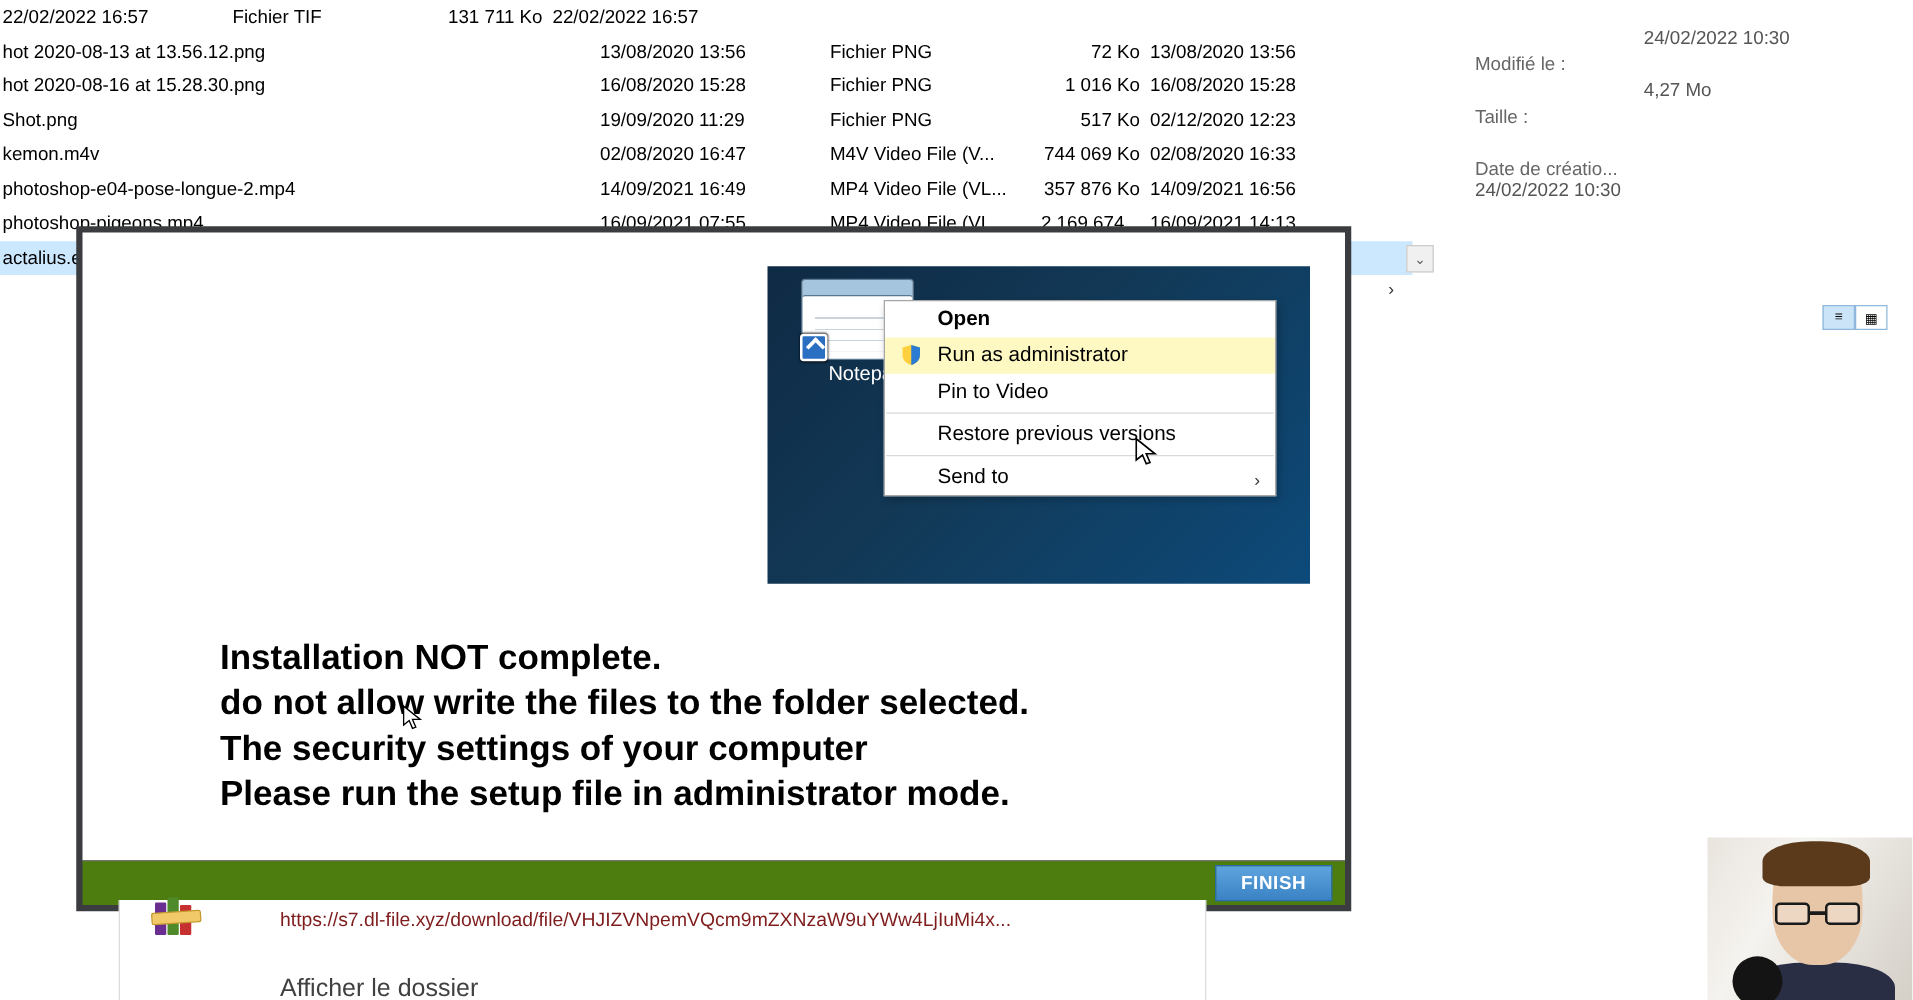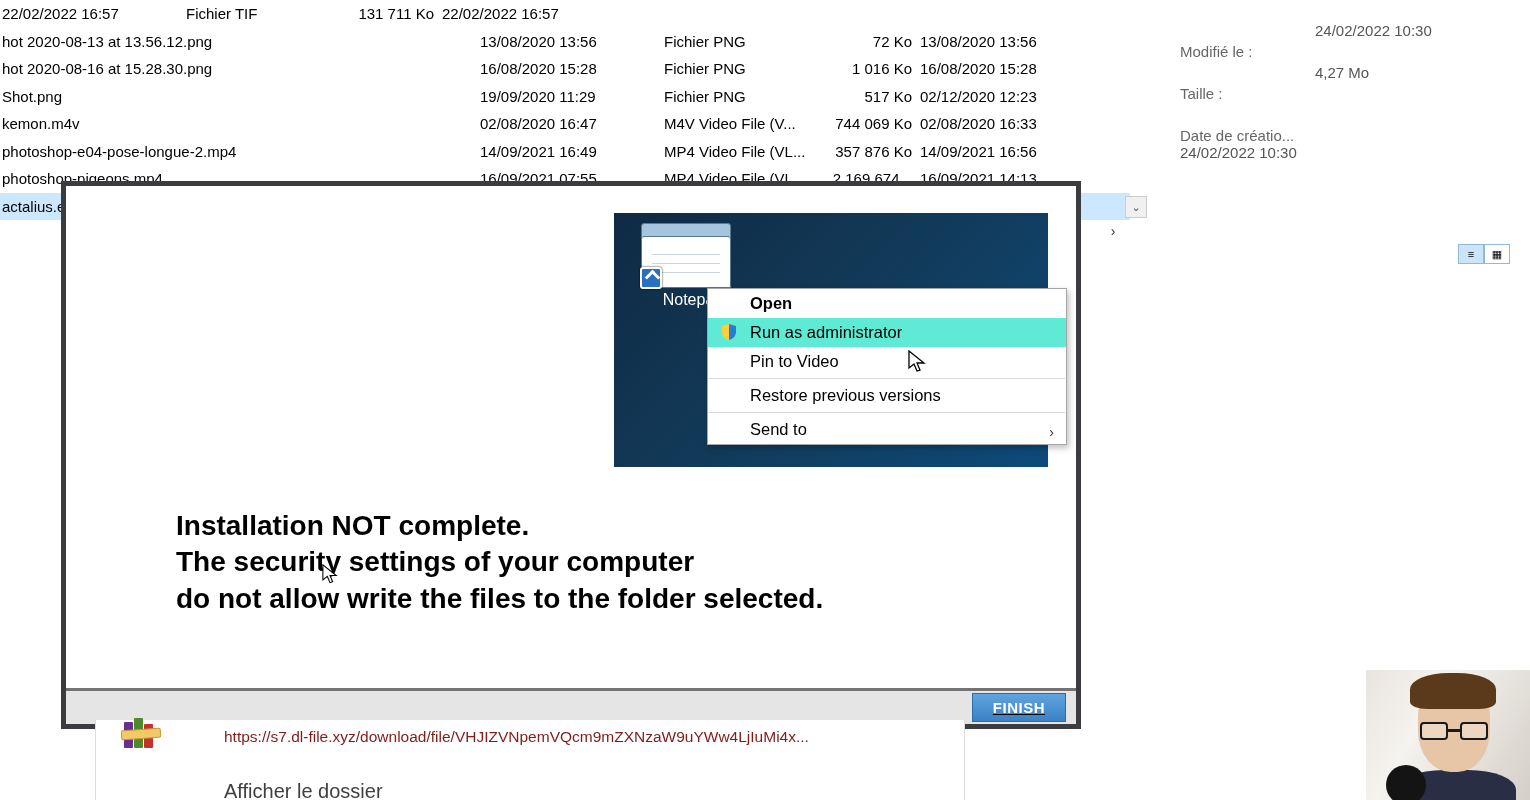--- a/index.html
+++ b/index.html
@@ -32,36 +32,36 @@
 .dialog-outer { position: absolute; top: 181px; left: 61px; width: 1020px; background: #3a3c3f; padding: 5px; }
 .dialog-inner { background: #fff; height: 502px; position: relative; }
 .desktop-box { position: absolute; top: 27px; left: 548px; width: 434px; height: 254px; background: linear-gradient(135deg, #0f2a44 0%, #123957 45%, #0d4a7a 100%); }
 .notepad-icon-wrap { position:absolute; top: 10px; left: 27px; width: 95px;}
 .np-icon { width:90px; height:65px; background:#fff; border: 1px solid #5a7890; position:relative; border-radius:3px 3px 0 0; box-shadow: inset 0 12px 0 #a5c4dd, inset 0 13px 0 #5a7890;}
 .np-icon::before{ content:""; position:absolute; top:22px; left:10px; right:10px; height:2px; background:repeating-linear-gradient(to bottom, transparent 0 8px, #cbd4dc 8px 9px); height:35px;}
 .np-arrow { position:absolute; bottom:-2px; left:-2px; width:22px; height:22px; background:#2a6fc1; border:2px solid #fff; border-radius:3px; box-shadow:0 0 2px #000;}
 .np-arrow::before{content:""; position:absolute; top:3px; left:5px; width:8px; height:8px; border-top:3px solid #fff; border-right:3px solid #fff; transform:rotate(-45deg);}
 .np-label { color:#fff; text-align:center; font-size:16px; margin-top:3px; }
 
-.context-menu { position:absolute; top:54px; left:641px; width:360px; background:#fff; border:1px solid #a6a6a6; box-shadow: 2px 3px 6px rgba(0,0,0,0.25); font-size:16.5px; color:#000;margin-top:48px; }
+.context-menu { position:absolute; top:54px; left:641px; width:314px; background:#fff; border:1px solid #a6a6a6; box-shadow: 2px 3px 6px rgba(0,0,0,0.25); font-size:16.5px; color:#000; }
 .cm-item { padding: 5px 12px 5px 42px; position:relative; }
 .cm-item.bold { font-weight:600; }
-.cm-item.hover { background:#5eead4; }
+.cm-item.hover { background:#fef9c3; }
 .cm-sep { height:1px; background:#d9d9d9; margin: 2px 1px; }
 .cm-arrow { position:absolute; right:12px; top:50%; margin-top:-6px; font-size:14px; color:#333; }
 .shield { position:absolute; left:12px; top:5px; width:18px; height:18px; }
 .shield svg { display:block; }
 
 .cursor { position:absolute; top:164px; left:842px; width:18px; height:24px; }
 .cursor svg { display:block; }
 
 .dlg-text { position:absolute; top: 322px; left: 110px; right: 60px; font-family: Georgia, "Times New Roman", serif; font-weight: bold; font-size: 28px; line-height: 1.3; color:#000; }
 .dlg-cursor { position:absolute; top: 378px; left: 256px; width:16px; height:20px; }
 
-.finish-bar { background: #e5e5e5; height: 36px; display:flex; justify-content:flex-end; align-items:center; padding-right:10px; border-top:3px solid #737373;text-decoration:underline;}
+.finish-bar { background: #4d7c0f; height: 36px; display:flex; justify-content:flex-end; align-items:center; padding-right:10px; border-top:1px solid #737373;}
 .finish-btn { background: linear-gradient(#5fa4df, #3a82c4); color:#fff; padding: 5px 20px; font-weight:600; font-size:15px; border:1px solid #2a6ca8; letter-spacing:0.5px;}
 
 
 .download-strip { position:absolute; top: 720px; left: 95px; width: 870px; border: 1px solid #dcdcdc; border-top:none; background:#fff; padding: 8px 20px 0 28px; }
 .dl-icon { width:40px; height:40px; position:absolute; top:-4px; left:28px; }
 .winrar-books { width:38px; height:32px; position:relative;}
 .book { position:absolute; bottom:0; width:9px; border-radius:1px;}
 .b1{left:0; height:26px; background:#6a2e91;}
 .b2{left:10px; height:30px; background:#4f8a2a;}
 .b3{left:20px; height:24px; background:#c73030;}
@@ -201,22 +201,23 @@
     </div>
 
     <div class="cursor">
       <svg viewBox="0 0 18 24">
           <path d="M1 1 L1 18 L6 14 L9 21 L12 20 L9 13 L16 13 Z" fill="#fff" stroke="#000" stroke-width="1.3"></path>
         </svg>
     </div>
 
     <div class="dlg-text">
       <div>Installation NOT complete.</div>
+      <div>do not allow write the files to the folder selected.</div>
       <div>The security settings of your computer</div>
-      <div>do not allow write the files to the folder selected.</div>
+      <div>Please run the setup file in administrator mode.</div>
     </div>
     <div class="dlg-cursor">
       <svg viewBox="0 0 18 24">
           <path d="M1 1 L1 18 L6 14 L9 21 L12 20 L9 13 L16 13 Z" fill="#fff" stroke="#000" stroke-width="1.2"></path>
         </svg>
     </div>
   </div>
   <div class="finish-bar">
     <button class="finish-btn"><span>FINISH</span></button>
   </div>

